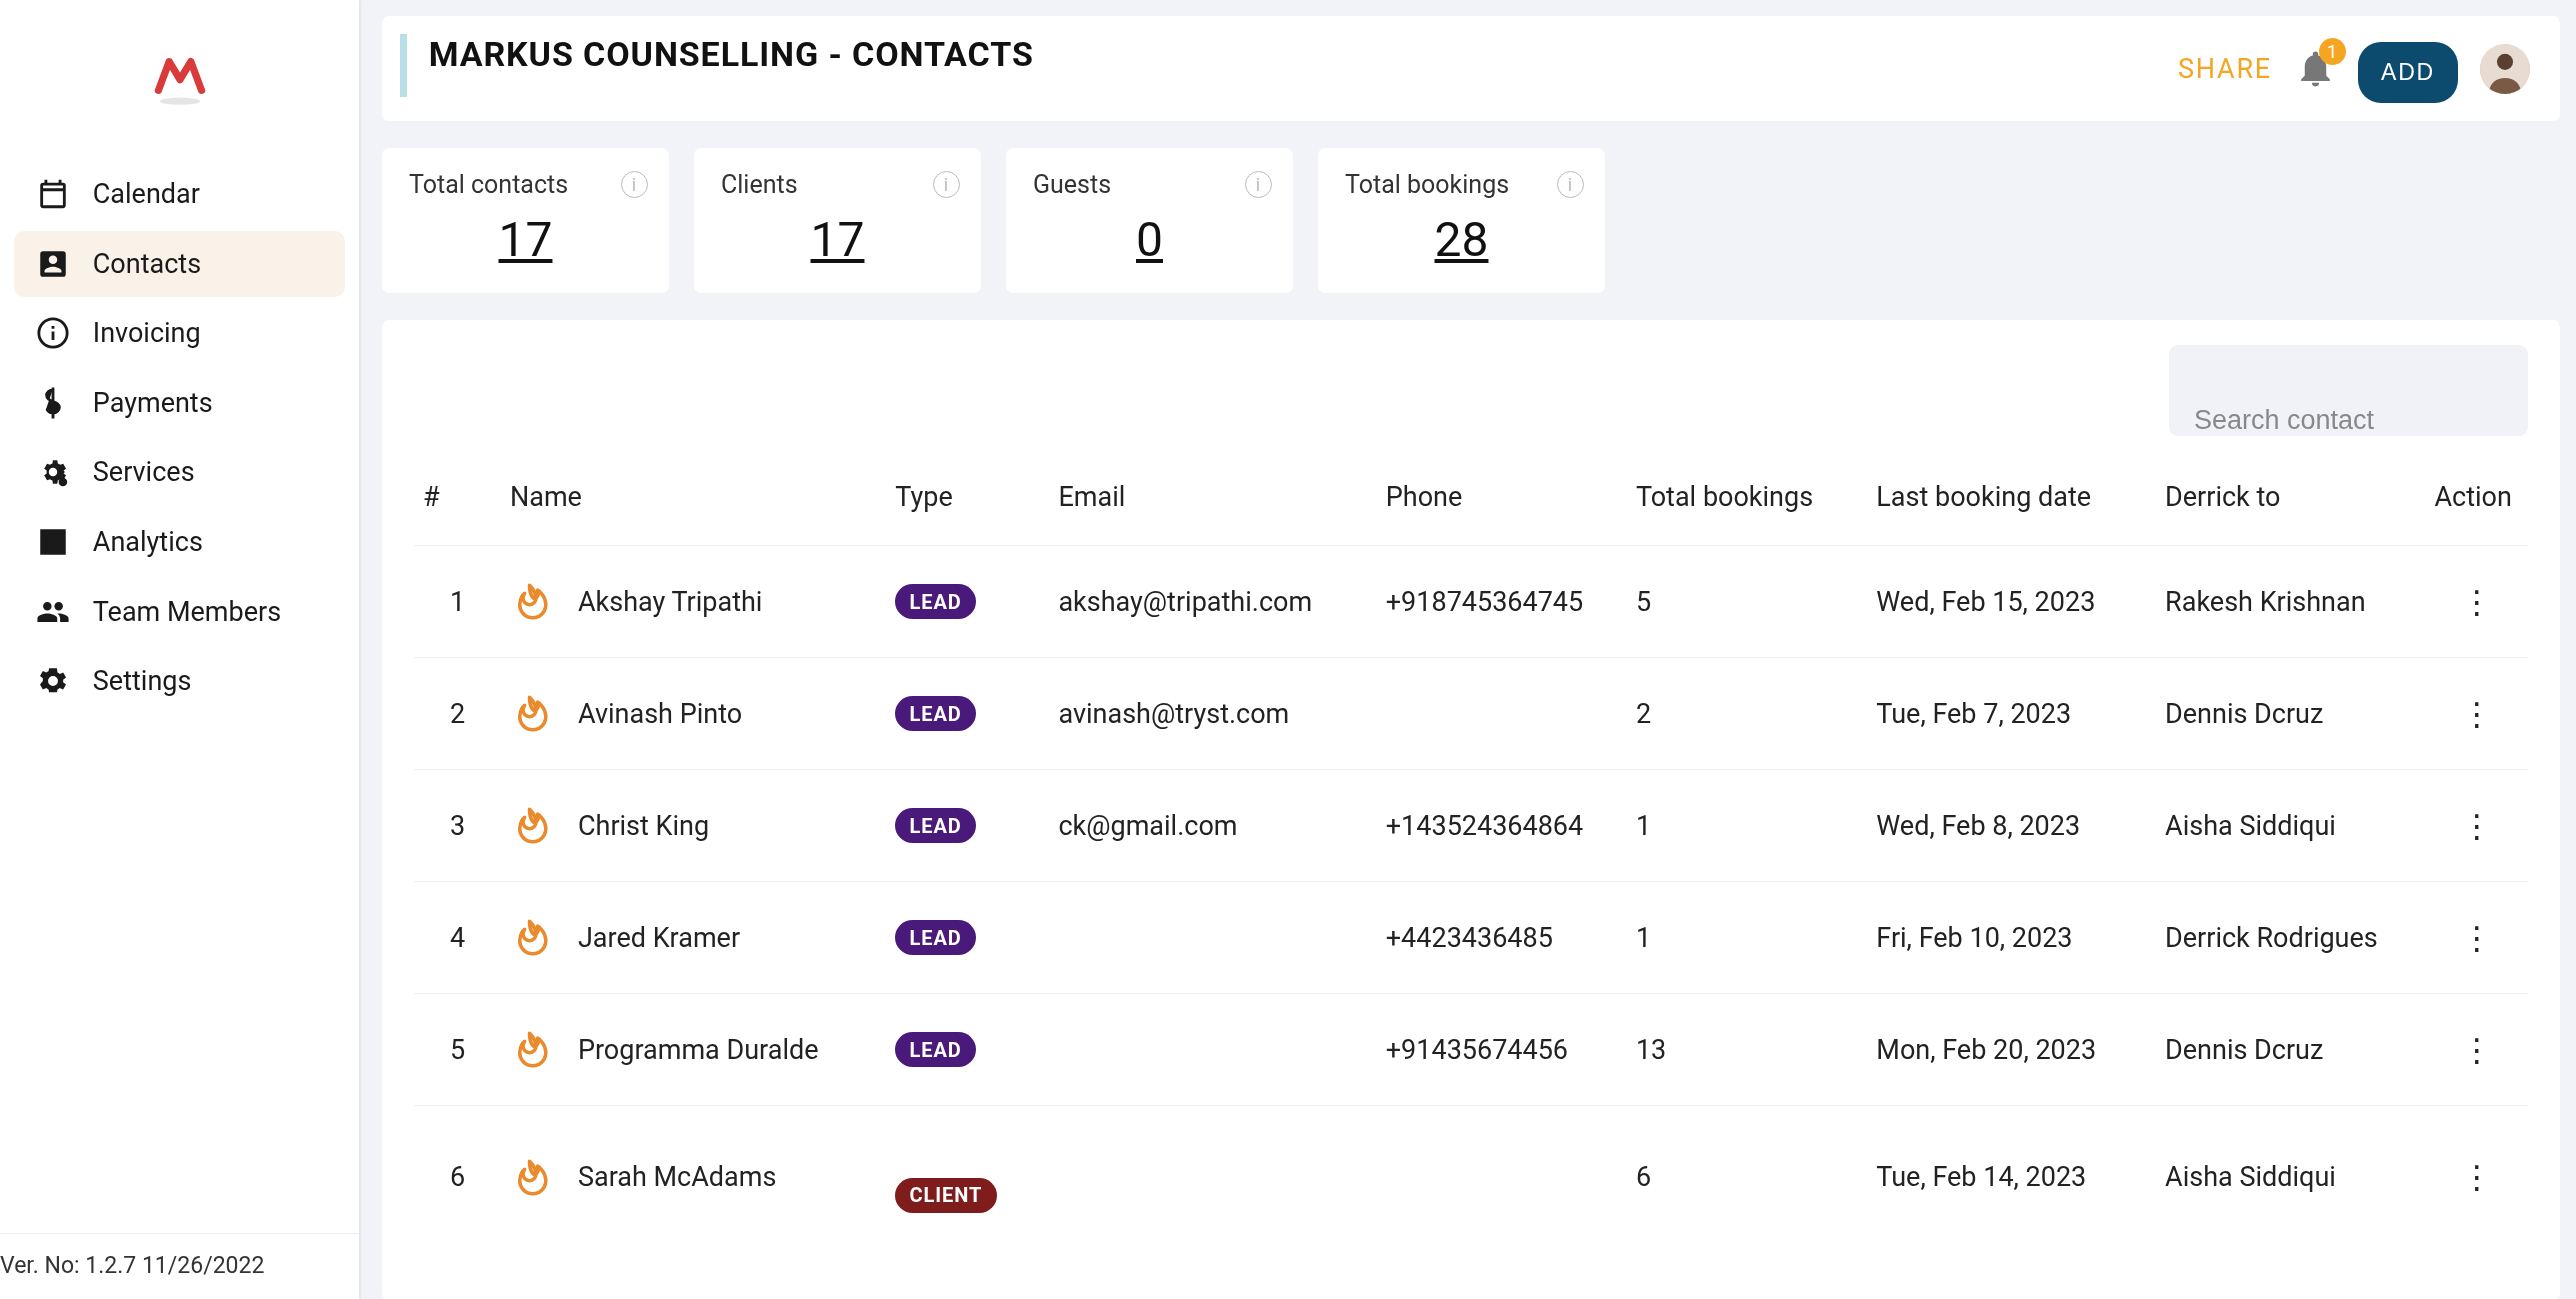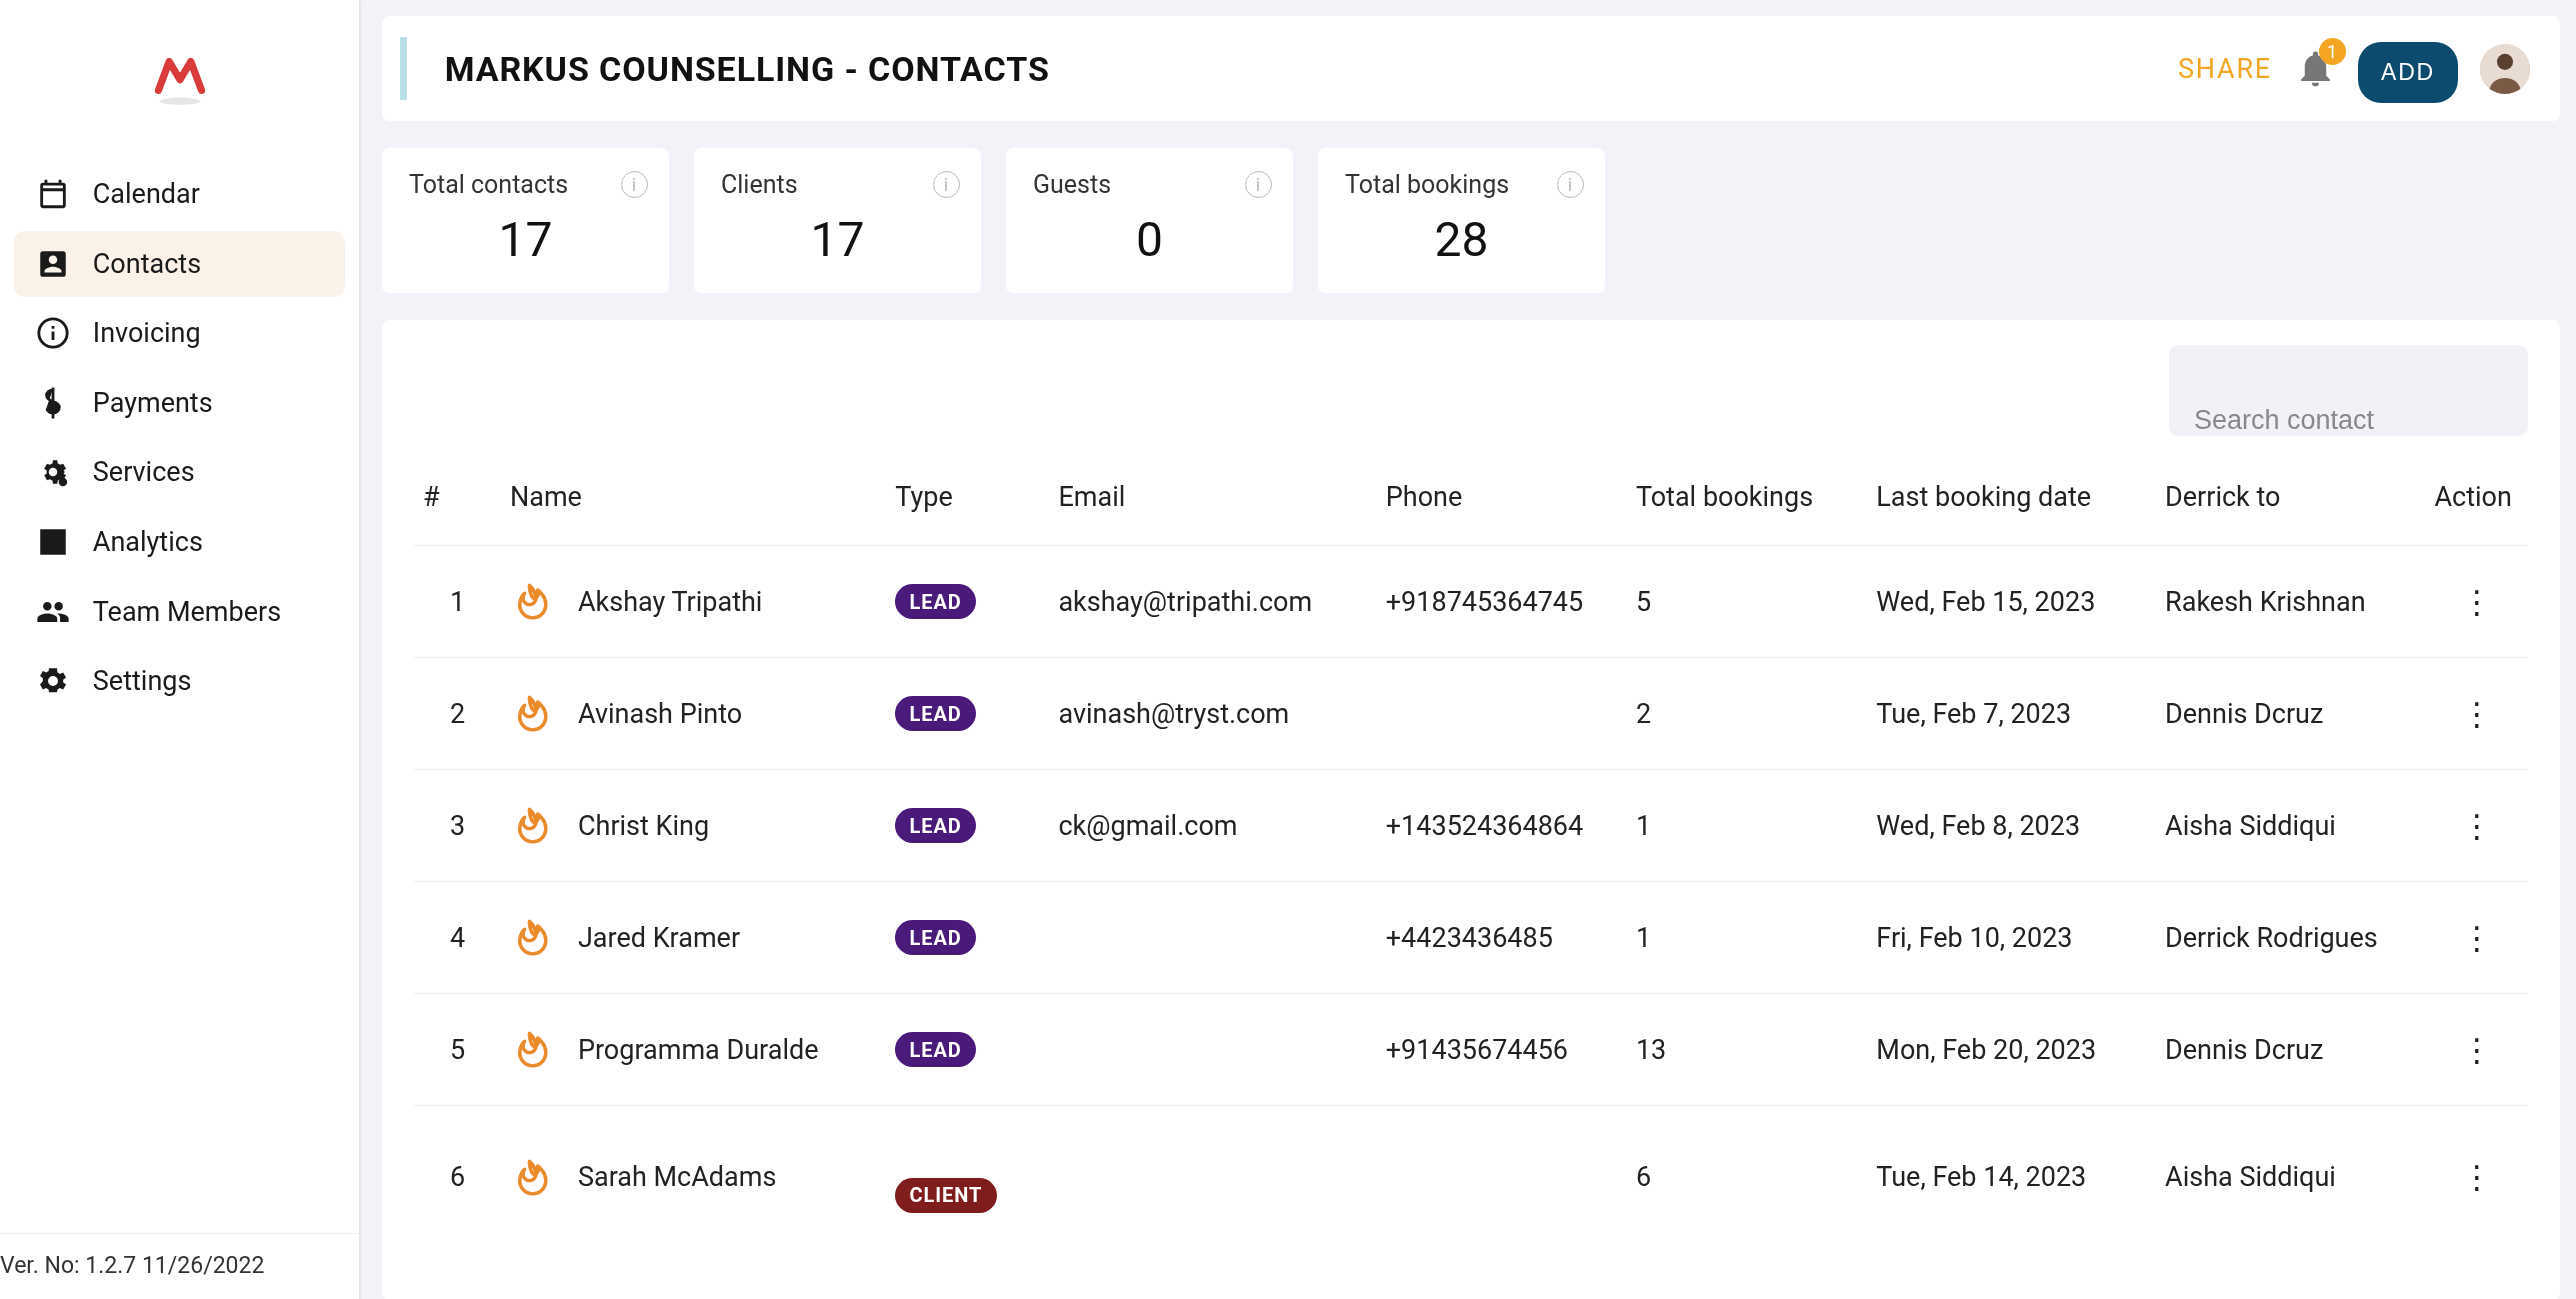--- a/index.html
+++ b/index.html
@@ -76,23 +76,21 @@
     flex: 1;
     padding: 16px 16px 0 23px;
     display: flex;
     flex-direction: column;
     gap: 27px;
   }
   .titlebar {
     background: #fff;
     border-radius: 7.2px;
     display: flex;
-    align-items: center;
     padding: 18px 30.5px 18px 18px;
-    gap: 16px;
   }
   .title-accent {
     width: 7.2px;
     height: 63px;
     background: #b9dfe6;
     margin-right: 21.5px;
   }
   .page-title {
     font-size: 34px;
     font-weight: 700;
@@ -156,21 +154,21 @@
     gap: 25px;
   }
   .stat-card {
     background: #fff;
     border-radius: 7.2px;
     width: 287px;
     padding: 21.5px 27px 25px 27px;
     position: relative;
   }
   .stat-label { font-size: 25px; color: #333; }
-  .stat-value { font-size: 48px; text-align: center; margin-top: 12.5px; }
+  .stat-value { font-size: 48px; text-align: center; margin-top: 12.5px; text-decoration: underline; }
   .stat-info {
     position: absolute;
     top: 23px; right: 21.5px;
     width: 27px; height: 27px;
     border: 1.8px solid #bbb;
     border-radius: 50%;
     color: #bbb;
     font-size: 18px;
     display: flex; align-items: center; justify-content: center;
     cursor: default;

